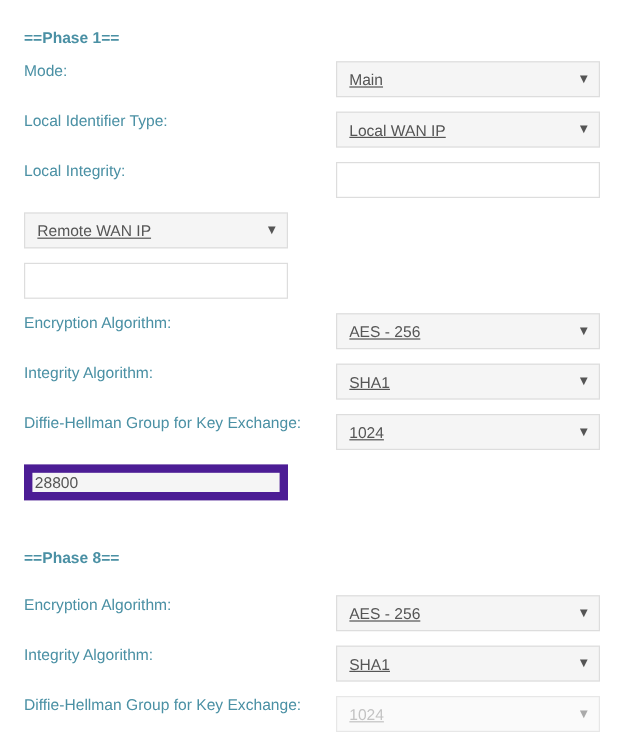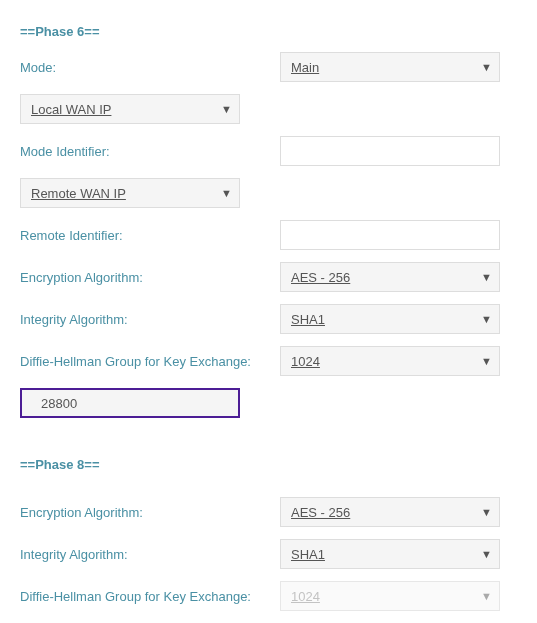--- a/index.html
+++ b/index.html
@@ -14,21 +14,20 @@
     }
     .section-header {
       color: #4a90a4;
       font-size: 13px;
       font-weight: bold;
       margin-bottom: 12px;
       margin-top: 8px;
     }
     .form-row {
       display: flex;
-      align-items: center;
       margin-bottom: 10px;
       min-height: 32px;
     }
     .form-label {
       color: #4a90a4;
       width: 260px;
       flex-shrink: 0;
       font-size: 13px;
     }
     .form-control {
@@ -66,86 +65,86 @@
       width: 220px;
       background: #fff;
       border: 1px solid #ddd;
       padding: 5px 10px;
       font-size: 13px;
       color: #555;
       height: 30px;
     }
     .text-input-readonly {
       background: #f5f5f5;
-      border: 2px solid #4c1d95;
-      padding: 5px 19px;
+      border: 7px solid #4c1d95;
+      padding: 5px 2px;
       font-size: 13px;
       color: #555;
       height: 30px;
       width: 220px;
     }
     .disabled-select {
       color: #aaa;
       background: #f9f9f9;
     }
     .spacer {
       height: 12px;
     }
     .phase2-section {
       margin-top: 16px;
     }
   </style>
 </head>
 <body>
 
-<div class="section-header">==Phase 6==</div>
+<div class="section-header">==Phase 1==</div>
 
 <div class="form-row">
   <div class="form-label">Mode:</div>
   <div class="form-control">
     <div class="select-wrapper">
       <select class="select-box">
         <option value="Main">Main</option>
       </select>
       <span class="select-arrow">▼</span>
     </div>
   </div>
 </div>
 
 <div class="form-row">
+  <div class="form-label">Local Identifier Type:</div>
   <div class="form-control">
     <div class="select-wrapper">
       <select class="select-box">
         <option value="Local WAN IP">Local WAN IP</option>
       </select>
       <span class="select-arrow">▼</span>
     </div>
   </div>
 </div>
 
 <div class="form-row">
-  <div class="form-label">Mode Identifier:</div>
+  <div class="form-label">Local Integrity:</div>
   <div class="form-control">
     <input type="text" class="text-input" value="" style="">
   </div>
 </div>
 
 <div class="form-row">
   <div class="form-control">
     <div class="select-wrapper">
       <select class="select-box">
         <option value="Remote WAN IP">Remote WAN IP</option>
       </select>
       <span class="select-arrow">▼</span>
     </div>
   </div>
 </div>
 
 <div class="form-row">
-  <div class="form-label">Remote Identifier:</div>
   <div class="form-control">
     <input type="text" class="text-input" value="" style="">
   </div>
 </div>
 
 <div class="form-row">
   <div class="form-label">Encryption Algorithm:</div>
   <div class="form-control">
     <div class="select-wrapper">
       <select class="select-box">

